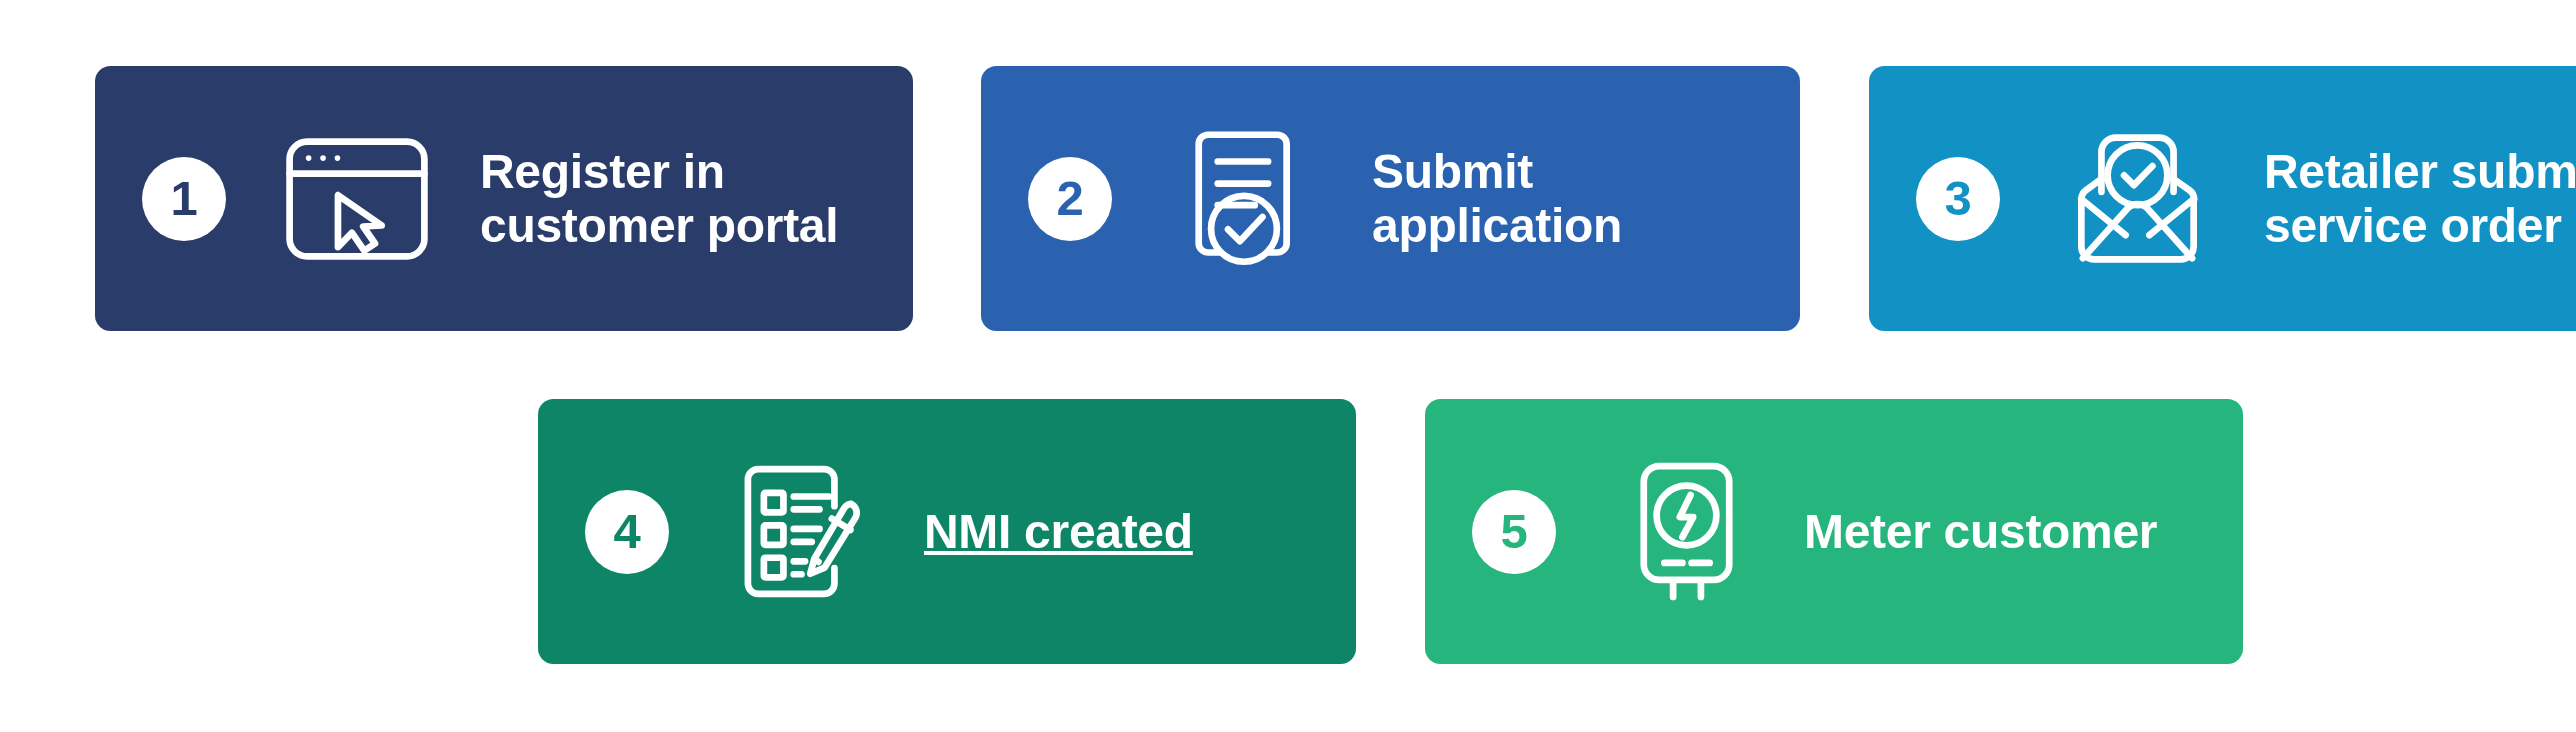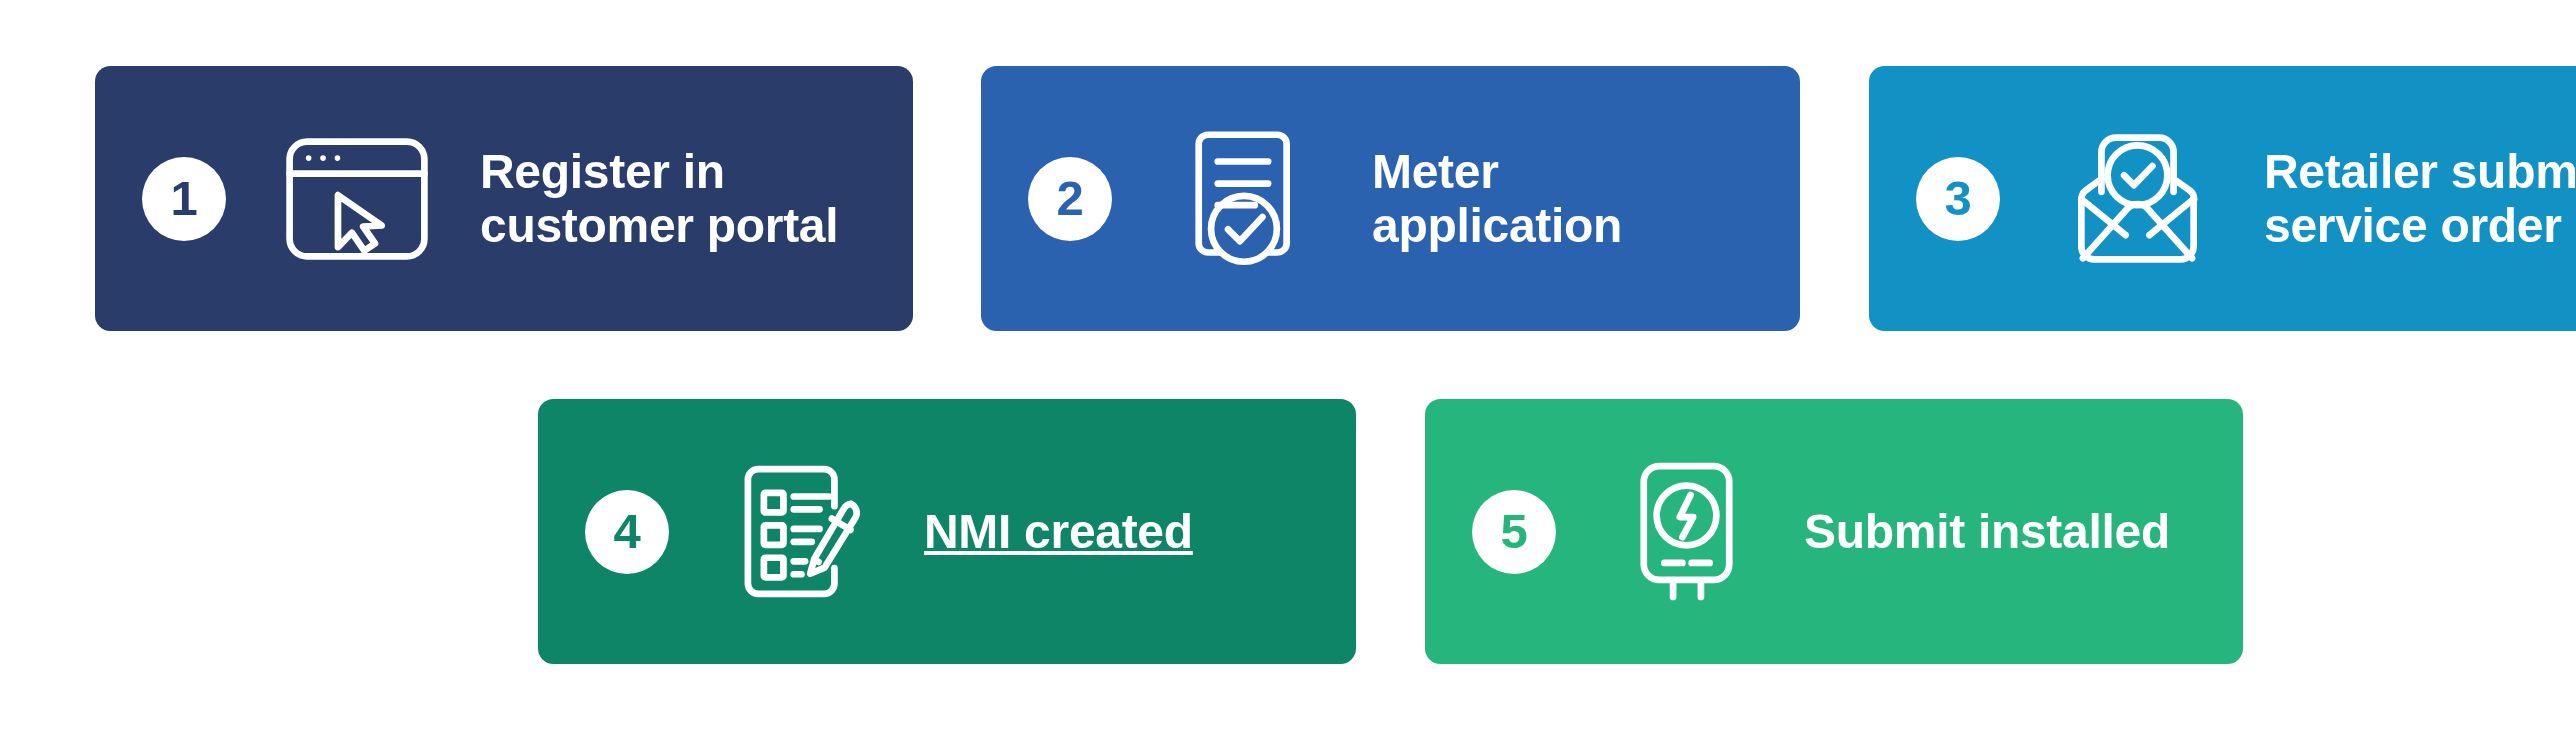--- a/index.html
+++ b/index.html
@@ -138,21 +138,21 @@
     <div class="icon-slot">
       <svg width="109" height="142" viewBox="0 0 212 276" fill="none" stroke="#ffffff" stroke-width="13" stroke-linecap="round" stroke-linejoin="round">
         <path d="M58 242 H33 a18 18 0 0 1 -18 -18 V31 a18 18 0 0 1 18 -18 H168 a18 18 0 0 1 18 18 V224 a18 18 0 0 1 -18 18 H148"></path>
         <line x1="52" y1="65" x2="150" y2="65"></line>
         <line x1="52" y1="108" x2="150" y2="108"></line>
         <line x1="52" y1="150" x2="124" y2="150"></line>
         <circle cx="103" cy="196" r="64"></circle>
         <path d="M72 197 L95 220 L139 173"></path>
       </svg>
     </div>
-    <div class="step-label" style="color: rgb(255, 255, 255);">Meter
+    <div class="step-label" style="color: rgb(255, 255, 255);">Submit
 application</div>
   </div>
 
   <div class="step-card row1 card-3" style="background: rgb(17, 145, 196);">
     <div class="badge" style="background: rgb(255, 255, 255);">
       <span class="badge-num" style="color: rgb(17, 145, 196);">3</span>
     </div>
     <div class="icon-slot">
       <svg width="123" height="135" viewBox="0 0 238 262" fill="none" stroke="#ffffff" stroke-width="13" stroke-linecap="round" stroke-linejoin="round">
         <path d="M49 118 V41 a28 28 0 0 1 28 -28 H161 a28 28 0 0 1 28 28 V118"></path>
@@ -200,17 +200,17 @@
       <svg width="99" height="139" viewBox="0 0 192 270" fill="none" stroke="#ffffff" stroke-width="13" stroke-linecap="round" stroke-linejoin="round">
         <rect x="13" y="8" width="166" height="221" rx="30"></rect>
         <circle cx="96" cy="104" r="58"></circle>
         <path d="M104 64 L83 107 H109 L88 146"></path>
         <line x1="53" y1="196" x2="88" y2="196"></line>
         <line x1="106" y1="196" x2="141" y2="196"></line>
         <line x1="70" y1="231" x2="70" y2="262"></line>
         <line x1="124" y1="231" x2="124" y2="262"></line>
       </svg>
     </div>
-    <div class="step-label" style="color: rgb(255, 255, 255);">Submit installed</div>
+    <div class="step-label" style="color: rgb(255, 255, 255);">Meter customer</div>
   </div>
 
 </div>
 
 
 </body></html>

